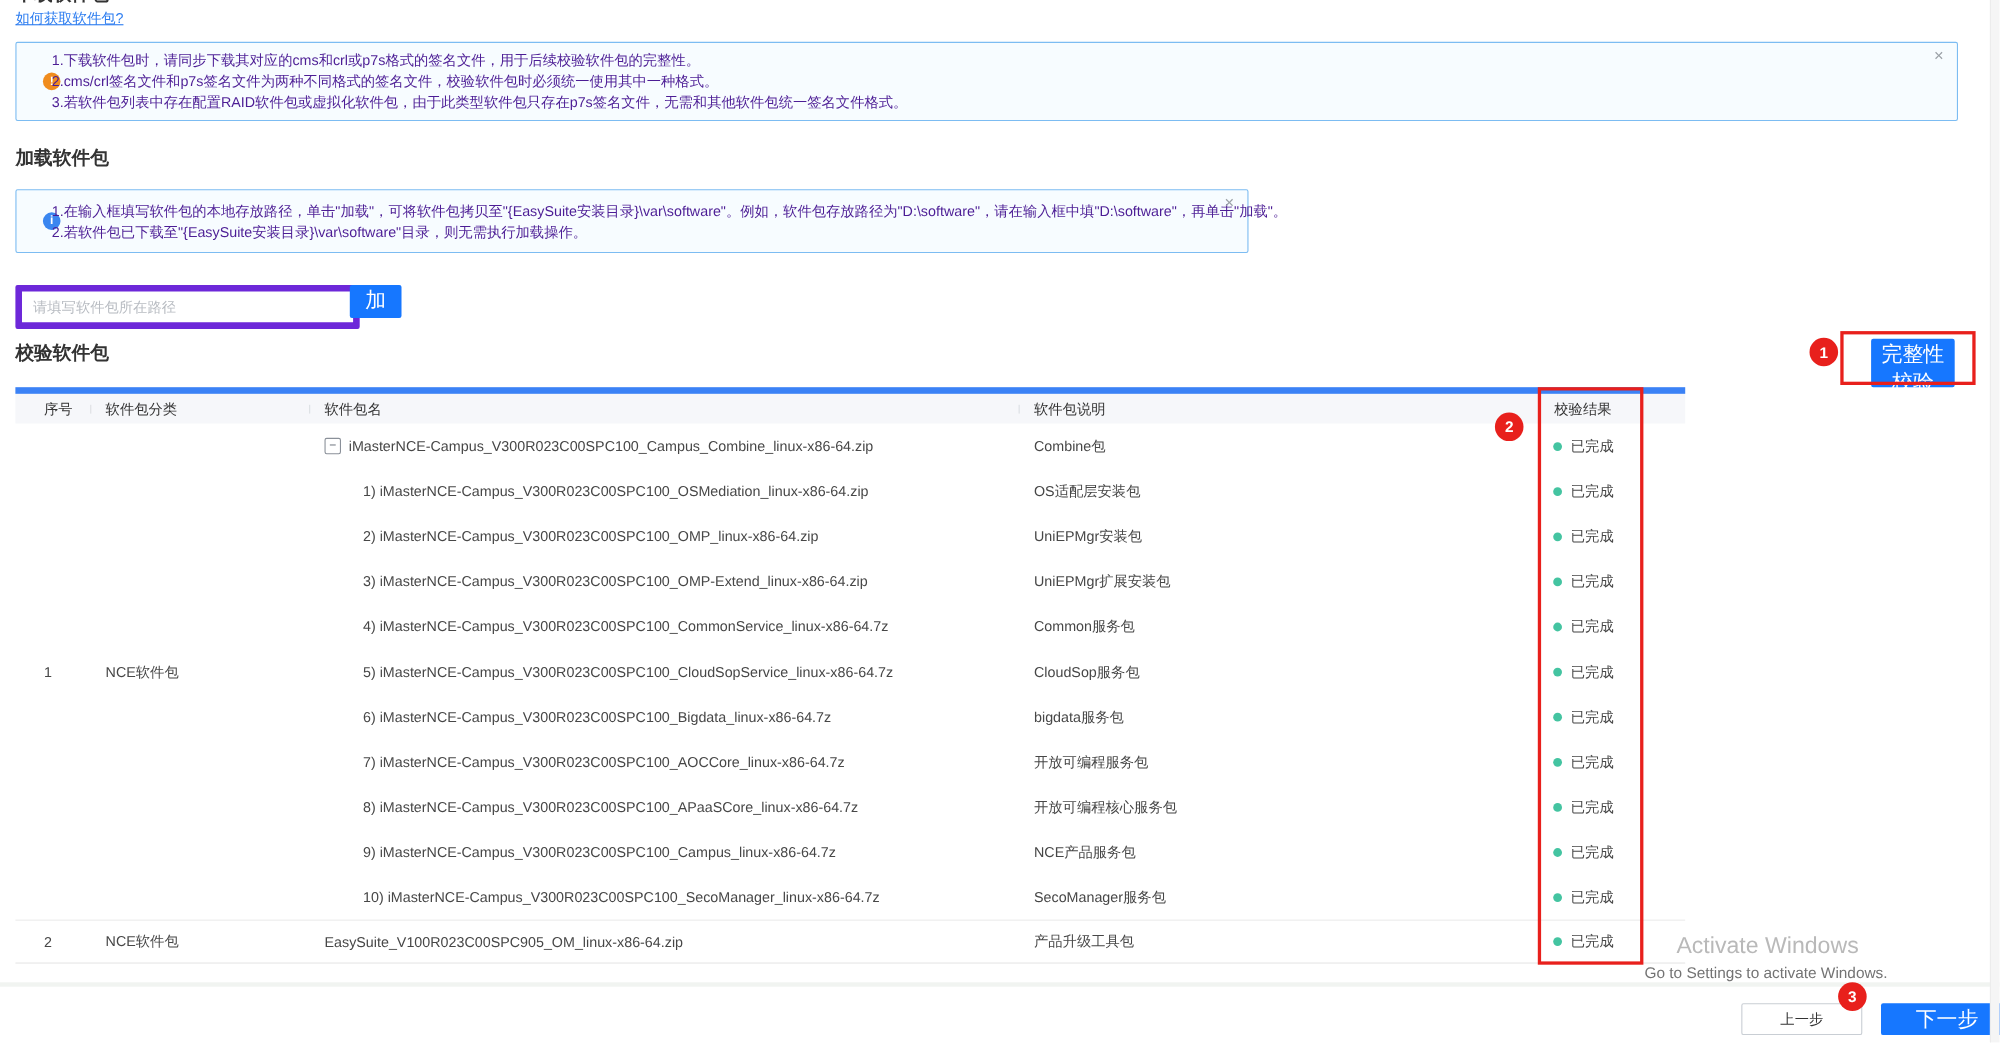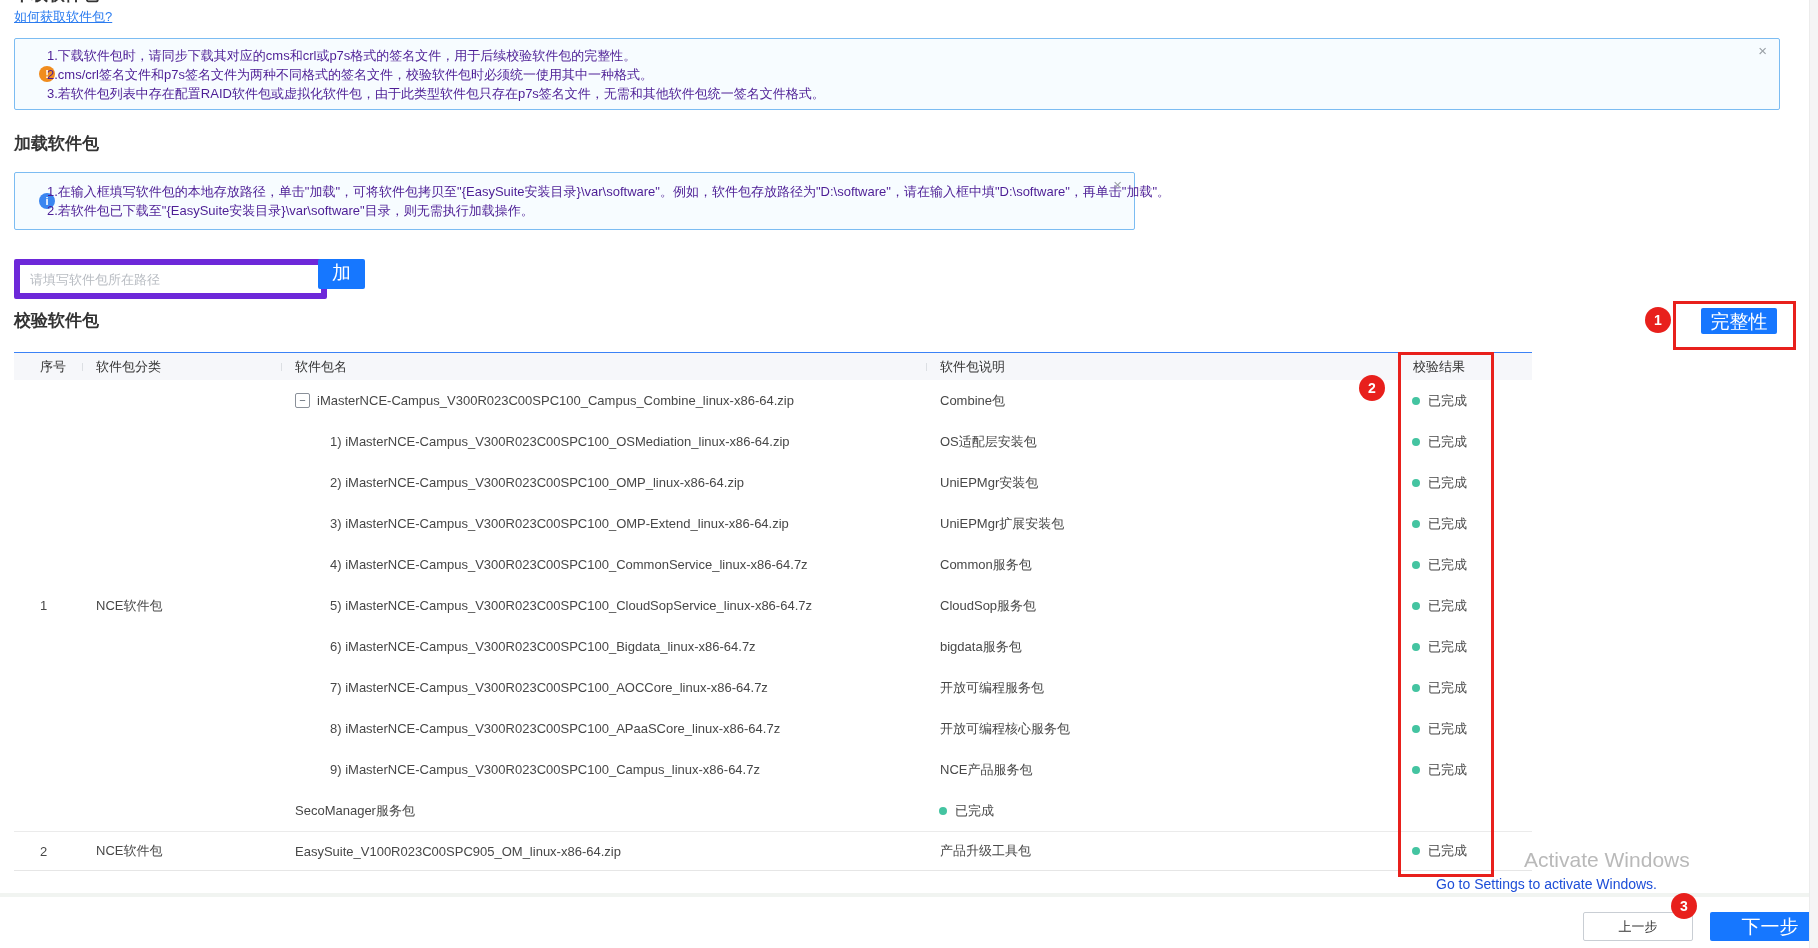--- a/index.html
+++ b/index.html
@@ -24,29 +24,29 @@
 
   .section-heading{position:absolute;font-size:17px;font-weight:bold;color:#333;}
   .h-load{left:14px;top:132px;}
   .h-verify{left:14px;top:309px;text-align:center;}
 
   .path-input{position:absolute;left:14px;top:259px;width:281px;height:28px;border:6px solid #6d28d9;border-radius:2px;
     font-size:13px;padding:0 10px;color:#333;outline:none;font-family:inherit;}
   .path-input::placeholder{color:#b8bcc2;}
   .btn-blue{background:#1677ff;color:#fff;border:none;border-radius:2px;font-size:19px;cursor:pointer;font-family:inherit;}
   .btn-load{position:absolute;left:318px;top:259px;width:47px;height:30px;}
-  .btn-verify{position:absolute;left:1701px;top:308px;width:76px;height:26px;}
+  .btn-verify{position:absolute;left:1701px;top:308px;width:76px;height:44px;}
   .btn-prev{position:absolute;left:1583px;top:912px;width:110px;height:29px;background:#fff;border:1px solid #c9ced4;
     border-radius:2px;font-size:13px;color:#333;cursor:pointer;font-family:inherit;}
   .btn-next{position:absolute;left:1710px;top:912px;width:120px;height:29px;}
 
   
   .pkg-table{position:absolute;left:14px;top:352px;width:1518px;}
   .t-head{display:grid;grid-template-columns:68px 199px 645px 473px 1fr;height:27px;background:#f6f7fa;
-    border-top:1px solid #3b82f6;align-items:center;font-size:13px;color:#333;}
+    border-top:6px solid #3b82f6;align-items:center;font-size:13px;color:#333;}
   .t-head .hc{padding-left:14px;position:relative;white-space:nowrap;}
   .t-head .hc:first-child{padding-left:26px;}
   .t-head .hc + .hc::before{content:"";position:absolute;left:0;top:5px;bottom:5px;width:1px;background:#dcdfe3;}
   .pkg-group{display:grid;grid-template-columns:68px 199px 645px 473px 1fr;font-size:13px;color:#474747;}
   .pkg-group + .pkg-group{border-top:1px solid #ebebeb;}
   .pkg-table .t-bottom{border-bottom:1px solid #e6e6e6;}
   .gc{display:flex;align-items:center;}
   .gc-index{padding-left:26px;}
   .gc-cat{padding-left:14px;}
   .rc{height:41px;display:flex;align-items:center;white-space:nowrap;overflow:hidden;}
@@ -64,21 +64,21 @@
   .rect-btn{left:1673px;top:301px;width:117px;height:43px;}
   .rect-col{left:1398px;top:352px;width:90px;height:519px;}
   .red-circle{position:absolute;width:26px;height:26px;border-radius:50%;background:#e8201c;color:#fff;
     font-size:14px;font-weight:bold;display:flex;align-items:center;justify-content:center;z-index:21;}
   .c1{left:1645px;top:307px;}
   .c2{left:1359px;top:375px;}
   .c3{left:1671px;top:893px;}
 
   
   .wm1{position:absolute;left:1524px;top:848px;font-size:21px;color:#b9b9b9;}
-  .wm2{position:absolute;left:1436px;top:876px;font-size:14px;color:#1d4ed8;}
+  .wm2{position:absolute;left:1495px;top:876px;font-size:14px;color:#737373;}
   .footer-divider{position:absolute;left:0;top:893px;width:100%;height:4px;background:#f1f4f1;}
   .scrollbar-track{position:absolute;right:0;top:0;width:8px;height:100%;background:#f5f5f5;border-left:1px solid #ececec;}
 </style>
 </head>
 <body>
 
 <div id="screen">
 
   <div class="page-title">下载软件包</div>
   <a class="help-link">如何获取软件包?</a>
@@ -194,20 +194,23 @@
             <div>已完成</div>
           </div>
           <div class="rc rc-name indented">
             <div>9) iMasterNCE-Campus_V300R023C00SPC100_Campus_linux-x86-64.7z</div>
           </div>
           <div class="rc rc-desc">NCE产品服务包</div>
           <div class="rc rc-status">
             <div class="dot"></div>
             <div>已完成</div>
           </div>
+          <div class="rc rc-name indented">
+            <div>10) iMasterNCE-Campus_V300R023C00SPC100_SecoManager_linux-x86-64.7z</div>
+          </div>
           <div class="rc rc-desc">SecoManager服务包</div>
           <div class="rc rc-status">
             <div class="dot"></div>
             <div>已完成</div>
           </div>
         </div>
         <div class="pkg-group g-small">
           <div class="gc gc-index" style="grid-row: 1 / span 1;">2</div>
           <div class="gc gc-cat" style="grid-row: 1 / span 1;">NCE软件包</div>
           <div class="rc rc-name">

